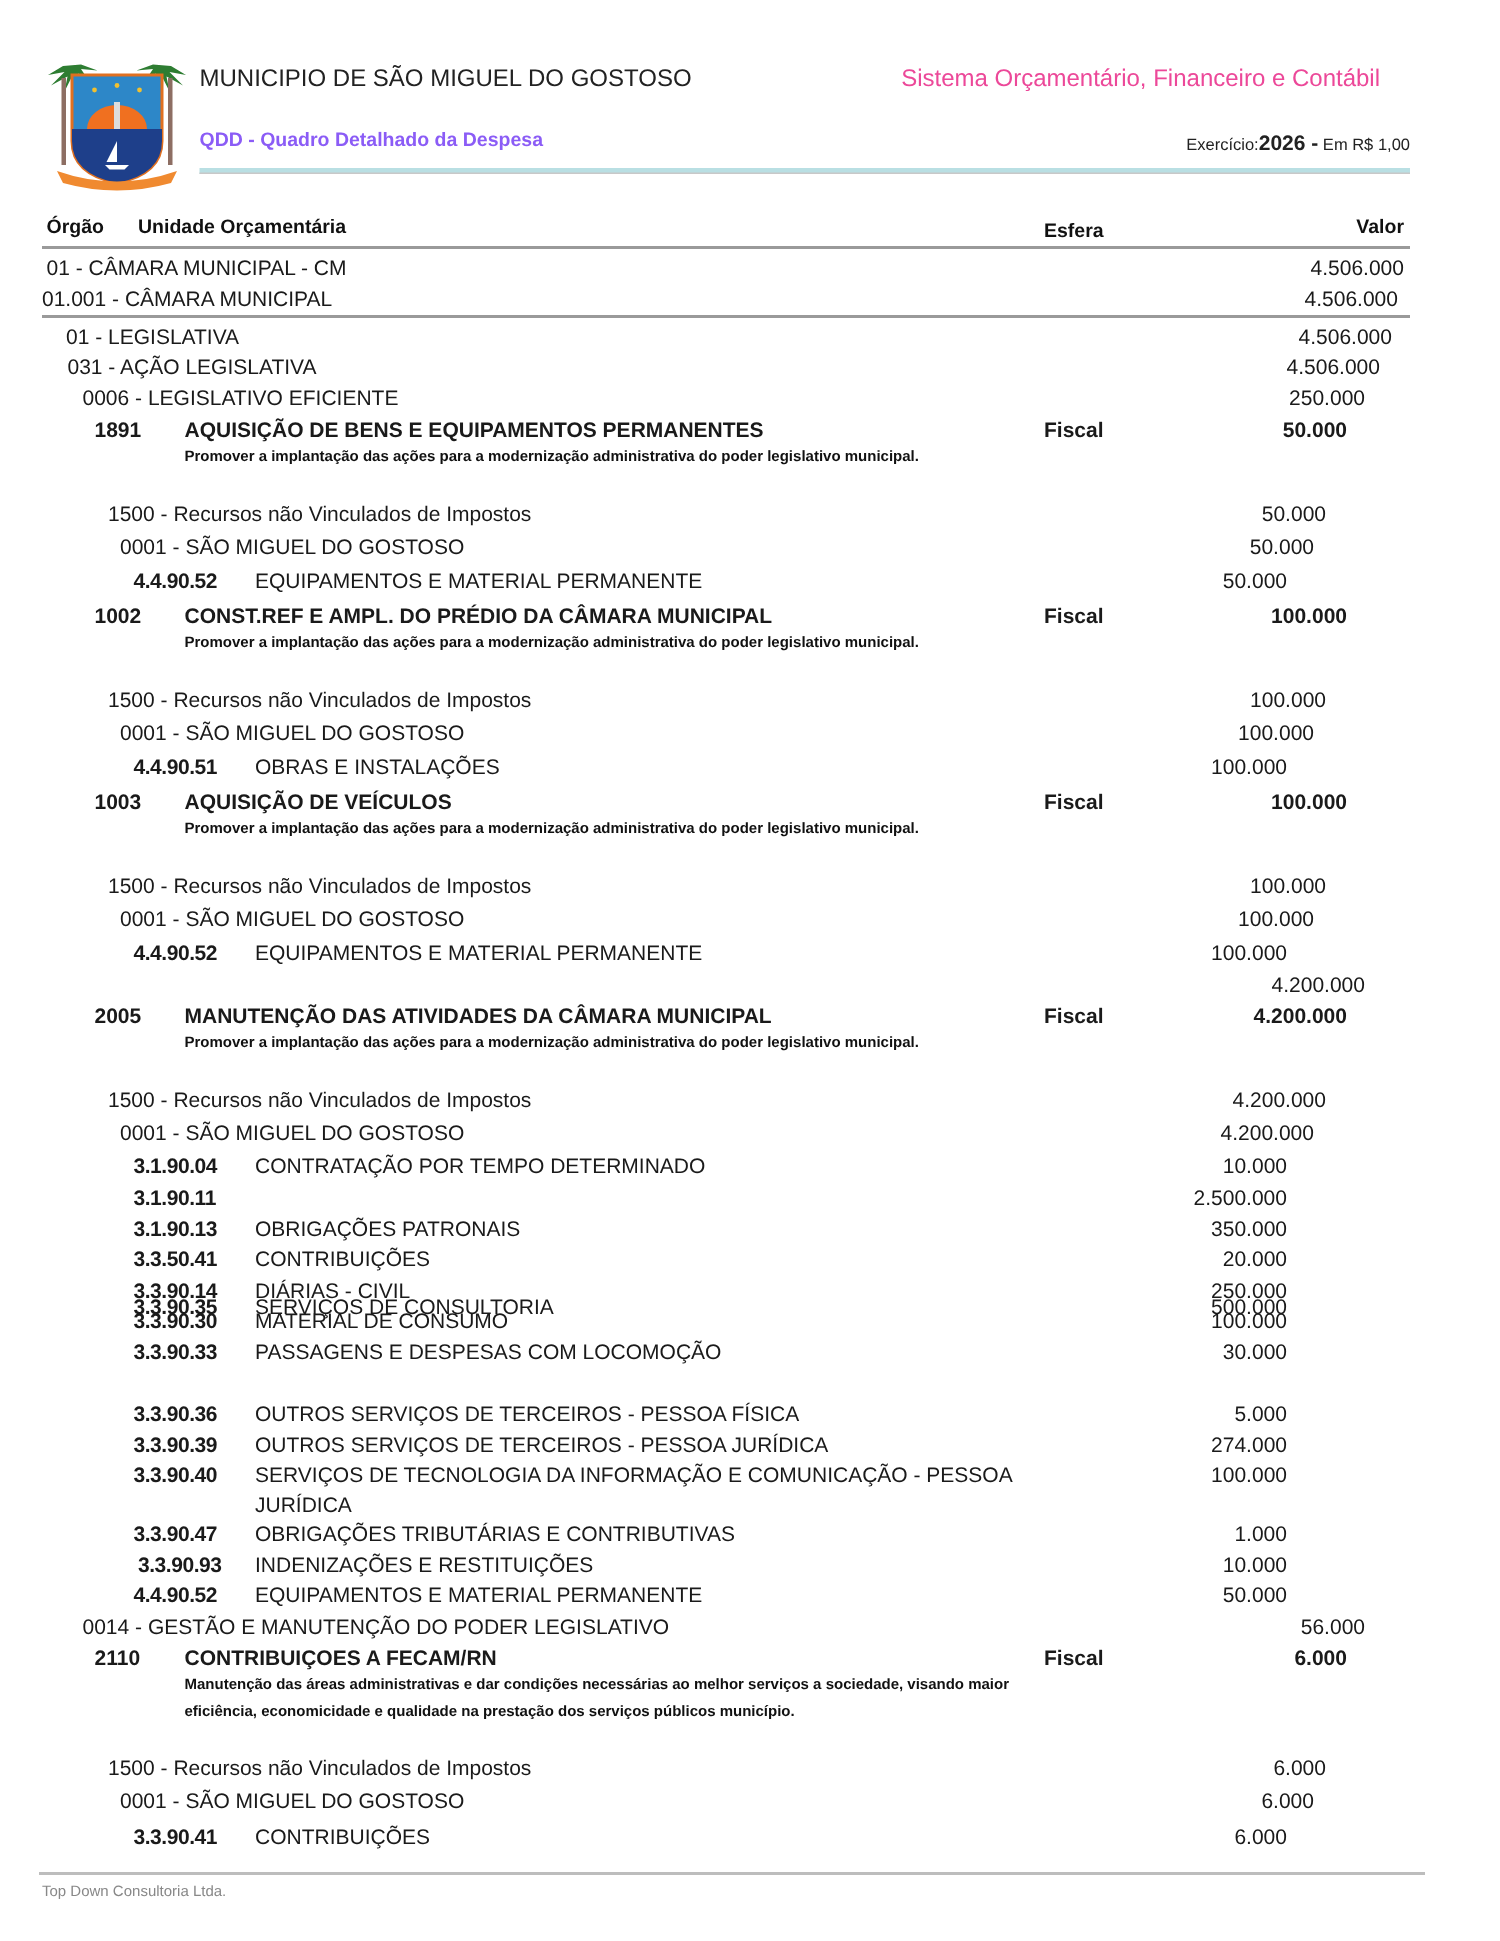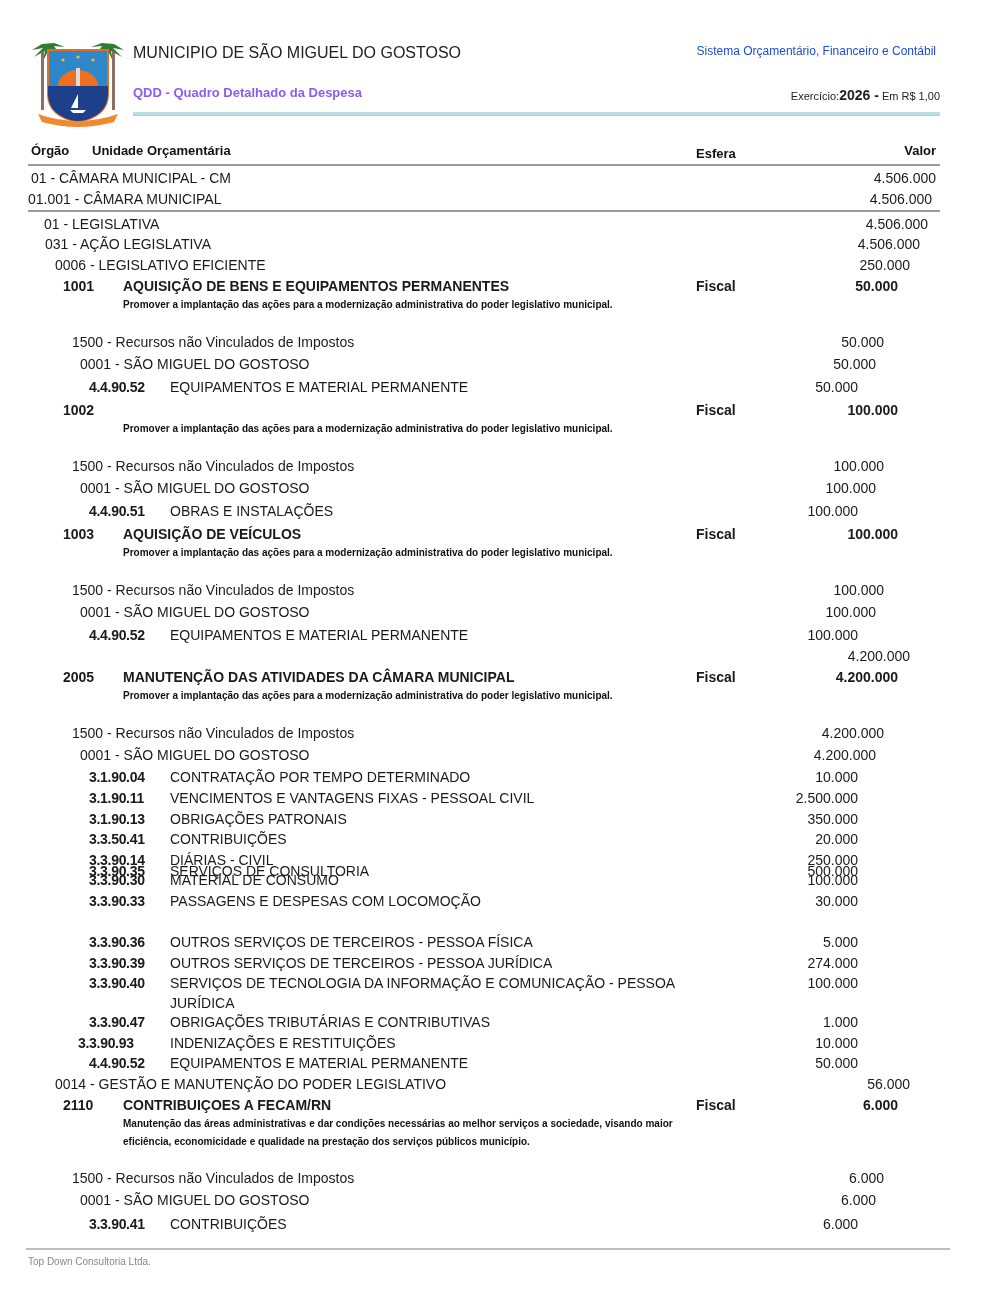--- a/index.html
+++ b/index.html
@@ -1,21 +1,21 @@
 <!DOCTYPE html>
 <html><head>
 <meta charset="utf-8">
 <style>
   html, body { margin: 0; padding: 0; background: #ffffff; }
   body { width: 1000px; height: 1294px; position: relative; overflow: hidden;
          font-family: "Liberation Sans", sans-serif; color: #1a1a1a; }
   .abs { position: absolute; white-space: nowrap; }
   .logo { position: absolute; left: 28px; top: 36px; width: 100px; height: 92px; }
   .h-title { left: 133px; top: 44px; font-size: 16px; color: #222; }
-  .h-system { right: 64px; top: 44px; font-size: 12px; color: #1d4ed8; }
+  .h-system { right: 80px; top: 44px; font-size: 16px; color: #ec4899; }
   .h-sub { left: 133px; top: 85px; font-size: 13px; font-weight: bold; color: #8b5cf6; }
   .h-year { right: 60px; top: 87px; font-size: 11px; color: #222; }
   .h-year b { font-size: 14px; }
   .h-sep { position: absolute; left: 133px; top: 112px; width: 807px; height: 3px;
            background: #b9dfe3; border-bottom: 1px solid #c8c8c8; }
   .th { top: 143px; font-size: 13px; font-weight: bold; font-stretch: condensed; color: #111; }
   .th-line { position: absolute; left: 28px; top: 164px; width: 912px; height: 2px; background: #9a9a9a; }
   .uo-line { position: absolute; left: 28px; top: 210px; width: 912px; height: 2px; background: #9a9a9a; }
   .foot-line { position: absolute; left: 26px; top: 1248px; width: 924px; height: 2px; background: #bdbdbd; }
   .foot { left: 28px; top: 1256px; font-size: 10px; color: #888; }
@@ -83,21 +83,21 @@
   <span style="left:45px">031 - AÇÃO LEGISLATIVA</span>
   <span class="val" style="right:80px">4.506.000</span>
 </div>
 
 <div class="row" style="top:257px">
   <span style="left:55px">0006 - LEGISLATIVO EFICIENTE</span>
   <span class="val" style="right:90px">250.000</span>
 </div>
 
 <div class="row bold" style="top:278px">
-  <span style="left:63px">1001</span>
+  <span style="left:63px">1891</span>
   <span style="left:123px">AQUISIÇÃO DE BENS E EQUIPAMENTOS PERMANENTES</span>
   <span style="left:696px">Fiscal</span>
   <span class="val" style="right:102px">50.000</span>
 </div>
 <div class="desc" style="top:296px">Promover a implantação das ações para a modernização administrativa do poder legislativo municipal.</div>
 <div class="row" style="top:334px">
   <span style="left:72px">1500 - Recursos não Vinculados de Impostos</span>
   <span class="val" style="right:116px">50.000</span>
 </div>
 <div class="row" style="top:356px">
@@ -105,20 +105,21 @@
   <span class="val" style="right:124px">50.000</span>
 </div>
 <div class="row" style="top:379px">
   <span class="code" style="left:89px">4.4.90.52</span>
   <span style="left:170px">EQUIPAMENTOS E MATERIAL PERMANENTE</span>
   <span class="val" style="right:142px">50.000</span>
 </div>
 
 <div class="row bold" style="top:402px">
   <span style="left:63px">1002</span>
+  <span style="left:123px">CONST.REF E AMPL. DO PRÉDIO DA CÂMARA MUNICIPAL</span>
   <span style="left:696px">Fiscal</span>
   <span class="val" style="right:102px">100.000</span>
 </div>
 <div class="desc" style="top:420px">Promover a implantação das ações para a modernização administrativa do poder legislativo municipal.</div>
 <div class="row" style="top:458px">
   <span style="left:72px">1500 - Recursos não Vinculados de Impostos</span>
   <span class="val" style="right:116px">100.000</span>
 </div>
 <div class="row" style="top:480px">
   <span style="left:80px">0001 - SÃO MIGUEL DO GOSTOSO</span>
@@ -170,21 +171,20 @@
   <span class="val" style="right:124px">4.200.000</span>
 </div>
 
 <div class="row" style="top:769px">
   <span class="code" style="left:89px">3.1.90.04</span>
   <span style="left:170px">CONTRATAÇÃO POR TEMPO DETERMINADO</span>
   <span class="val" style="right:142px">10.000</span>
 </div>
 <div class="row" style="top:790px">
   <span class="code" style="left:89px">3.1.90.11</span>
-  <span style="left:170px">VENCIMENTOS E VANTAGENS FIXAS - PESSOAL CIVIL</span>
   <span class="val" style="right:142px">2.500.000</span>
 </div>
 <div class="row" style="top:811px">
   <span class="code" style="left:89px">3.1.90.13</span>
   <span style="left:170px">OBRIGAÇÕES PATRONAIS</span>
   <span class="val" style="right:142px">350.000</span>
 </div>
 <div class="row" style="top:831px">
   <span class="code" style="left:89px">3.3.50.41</span>
   <span style="left:170px">CONTRIBUIÇÕES</span>
@@ -227,21 +227,21 @@
 </div>
 <div class="row" style="top:995px">
   <span style="left:170px">JURÍDICA</span>
 </div>
 <div class="row" style="top:1014px">
   <span class="code" style="left:89px">3.3.90.47</span>
   <span style="left:170px">OBRIGAÇÕES TRIBUTÁRIAS E CONTRIBUTIVAS</span>
   <span class="val" style="right:142px">1.000</span>
 </div>
 <div class="row" style="top:1035px">
-  <span class="code" style="left:78px">3.3.90.93</span>
+  <span class="code" style="left:92px">3.3.90.93</span>
   <span style="left:170px">INDENIZAÇÕES E RESTITUIÇÕES</span>
   <span class="val" style="right:142px">10.000</span>
 </div>
 <div class="row" style="top:1055px">
   <span class="code" style="left:89px">4.4.90.52</span>
   <span style="left:170px">EQUIPAMENTOS E MATERIAL PERMANENTE</span>
   <span class="val" style="right:142px">50.000</span>
 </div>
 
 <div class="row" style="top:1076px">

